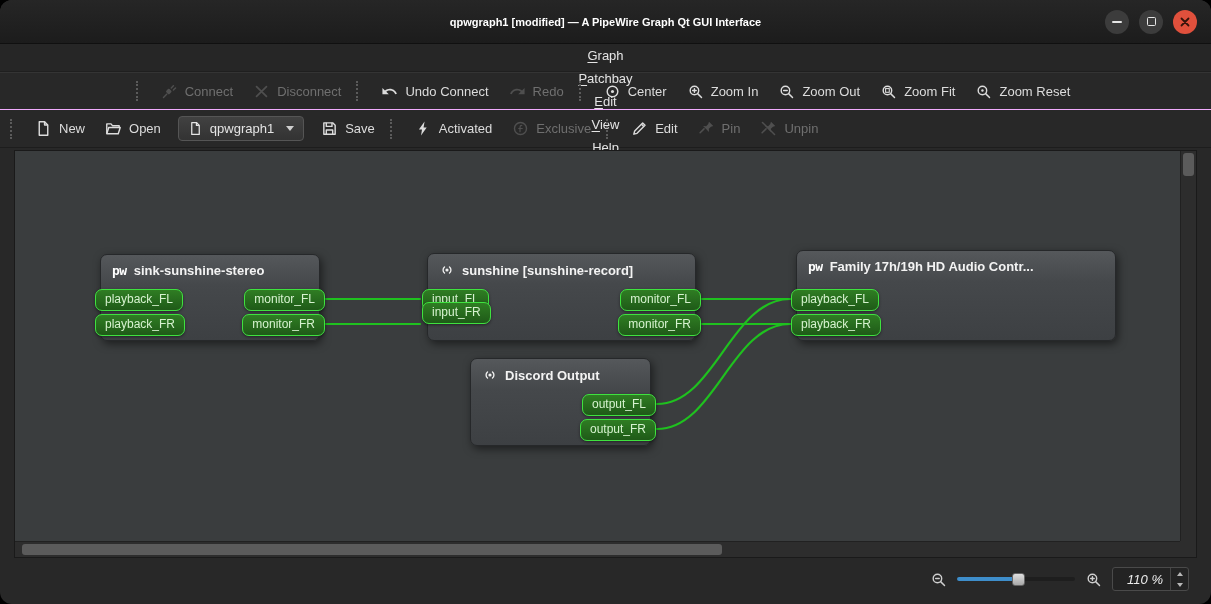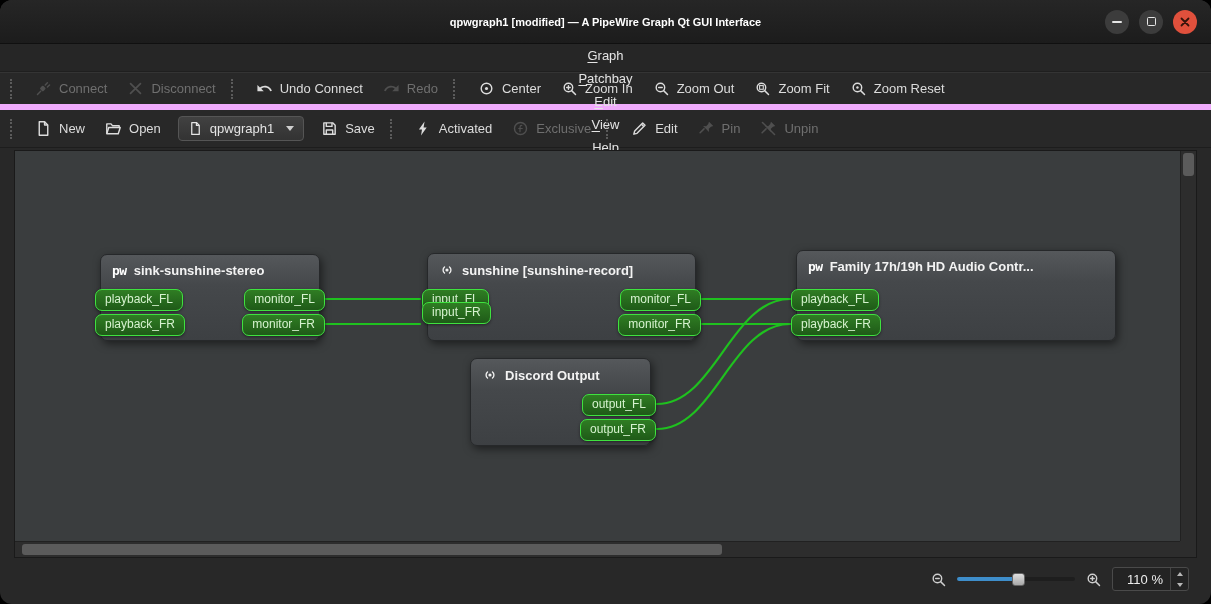--- a/index.html
+++ b/index.html
@@ -24,21 +24,21 @@
   .wbtn { width:24px; height:24px; border-radius:50%; background:#3c3c3c; display:flex; align-items:center; justify-content:center; cursor:default; }
   .wbtn.close { background:#e0503c; }
   .glyph-min { width:10px; height:2px; background:#e6e6e6; border-radius:1px; }
   .glyph-max { width:9px; height:9px; border:1.5px solid #e6e6e6; border-radius:1.5px; }
   
   .menubar { height:28px; background:#262626; display:flex; align-items:center; padding:0 8px; border-bottom:1px solid #1f1f1f;flex-direction:column; }
   .menu-item { padding:4px 9px; font-size:13px; color:#e4e4e4; border-radius:3px; white-space:nowrap; }
   .mn { text-decoration:underline; text-underline-offset:2px; }
   
   .toolbar { height:38px; background:#282828; display:flex; align-items:center; padding:0 6px; gap:2px; }
-  .toolbar.tb1 { border-top:1px solid #343434; border-bottom:6px solid #f0abfc; }
+  .toolbar.tb1 { border-top:1px solid #343434; border-bottom:1px solid #f0abfc;justify-content:center; }
   .toolbar.tb2 { border-bottom:1px solid #1d1d1d; }
   .thandle { width:6px; height:20px; margin:0 8px 0 4px; border-left:2px dotted #5b5b5b; }
   .tbtn { display:flex; align-items:center; gap:7px; padding:6px 9px; border-radius:4px; color:#dcdcdc; font-size:13px; white-space:nowrap; }
   .tbtn .icn { width:17px; height:17px; flex:none; }
   .tbtn.disabled { color:#6f6f6f; }
   .tbtn.disabled .icn { opacity:.55; }
   .combo {
     display:flex; align-items:center; gap:7px; margin:0 6px; padding:4px 9px;
     border:1px solid #555; border-radius:4px; background:linear-gradient(#414141,#333);
     color:#e4e4e4; font-size:13px;
@@ -75,20 +75,21 @@
     border:1.5px solid #3fe23f; border-radius:7px;
     box-shadow:0 1px 3px rgba(0,0,0,.45);
   }
   .port.in { left:-6px; }
   .port.out { right:-6px; }
   
   .statusbar {
     position:absolute; left:14px; right:14px; bottom:8px; height:34px;
     display:flex; align-items:center; justify-content:flex-end; gap:10px; padding:0 8px;
     color:#d8d8d8;
+    font-style:italic;
   }
   .sb-icn { width:17px; height:17px; color:#cfcfcf; flex:none; }
   .zslider { position:relative; width:118px; height:18px; }
   .ztrack { position:absolute; top:7px; left:0; right:0; height:4px; background:#1e1e1e; border-radius:2px; overflow:hidden; }
   .zfill { width:52%; height:100%; background:#3e8ecb; }
   .zhandle { position:absolute; left:52%; top:2.5px; width:13px; height:13px; margin-left:-6px; background:linear-gradient(#dedede,#a8a8a8); border:1px solid #646464; border-radius:3px; }
   .zspin { display:flex; align-items:center; height:24px; background:#232323; border:1px solid #4a4a4a; border-radius:3px; padding-left:8px; font-size:13px; color:#ececec; }
   .zspin .val { min-width:42px; text-align:right; }
   .spin-btns { display:flex; flex-direction:column; margin-left:7px; border-left:1px solid #454545; }
   .spin-btns .sb { width:17px; height:11px; display:flex; align-items:center; justify-content:center; }

